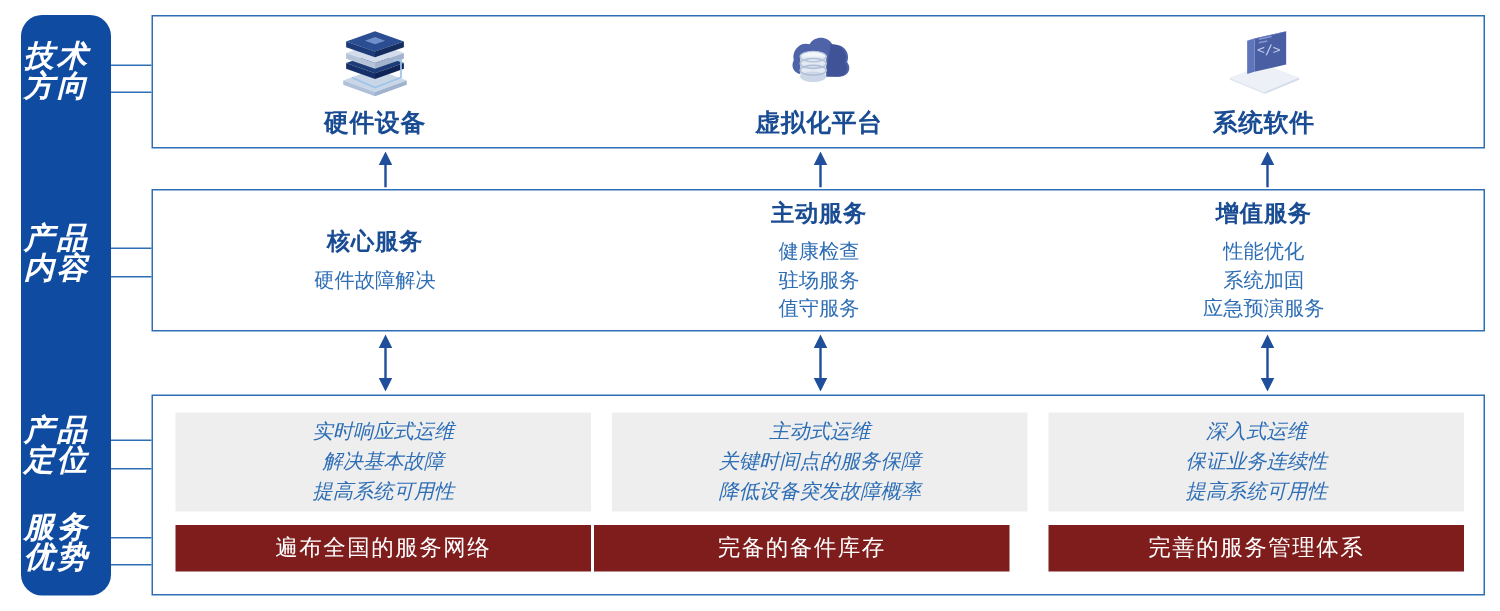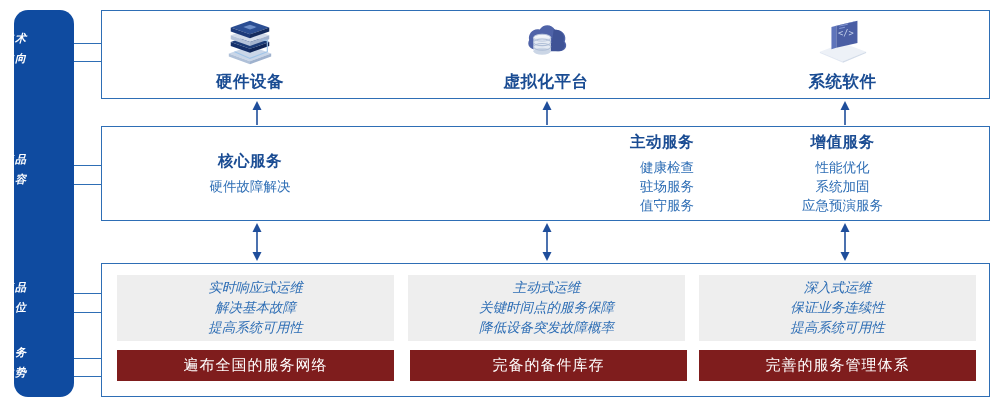--- a/index.html
+++ b/index.html
@@ -16,26 +16,26 @@
     position: absolute;
     left: 14px; top: 10px;
     width: 60px; height: 387px;
     background: #0F4BA0;
     border-radius: 14px;
   }
   .side-label {
     position: absolute;
     left: 0; width: 60px;
     color: #ffffff;
-    font-size: 11px;
+    font-size: 20px;
     font-weight: bold;
     font-style: italic;
     letter-spacing: 2px;
     line-height: 20px;
-    text-align: left;
+    text-align: right;
     text-indent: 2px;
   }
   .side-label .l1, .side-label .l2 { display: block; white-space: nowrap; }
 
   
   .stub {
     position: absolute;
     height: 0;
     border-top: 1.4px solid #2E6EB5;
   }
@@ -212,21 +212,21 @@
     <polygon points="7,0 11.5,9 2.5,9" fill="#1F4E9B"></polygon>
   </svg>
 
   <div class="panel" style="left:101px; top:126px; width:889px; height:95px;">
 
     <div class="prod-col" style="left:0px; width:296px;">
       <div class="prod-title">核心服务</div>
       <div class="prod-item">硬件故障解决</div>
     </div>
 
-    <div class="prod-col" style="left:296px; width:296px;align-items:flex-end;">
+    <div class="prod-col" style="left:296px; width:296px;">
       <div class="prod-title">主动服务</div>
       <div class="prod-item">健康检查</div>
       <div class="prod-item">驻场服务</div>
       <div class="prod-item">值守服务</div>
     </div>
 
     <div class="prod-col" style="left:592px; width:297px;">
       <div class="prod-title">增值服务</div>
       <div class="prod-item">性能优化</div>
       <div class="prod-item">系统加固</div>
@@ -264,21 +264,21 @@
     </div>
     <div class="grey-box" style="left:597px; top:11px; width:277px; height:66px;">
       <div class="grey-line">深入式运维</div>
       <div class="grey-line">保证业务连续性</div>
       <div class="grey-line">提高系统可用性</div>
     </div>
 
     <div class="blue-bar" style="left:15px;  top:86px; width:277px; height:31px;">
       <span>遍布全国的服务网络</span>
     </div>
-    <div class="blue-bar" style="left:308px; top:86px; width:277px; height:31px;">
+    <div class="blue-bar" style="left:294px; top:86px; width:277px; height:31px;">
       <span>完备的备件库存</span>
     </div>
     <div class="blue-bar" style="left:597px; top:86px; width:277px; height:31px;">
       <span>完善的服务管理体系</span>
     </div>
   </div>
 
 </div>
 
 </body></html>

